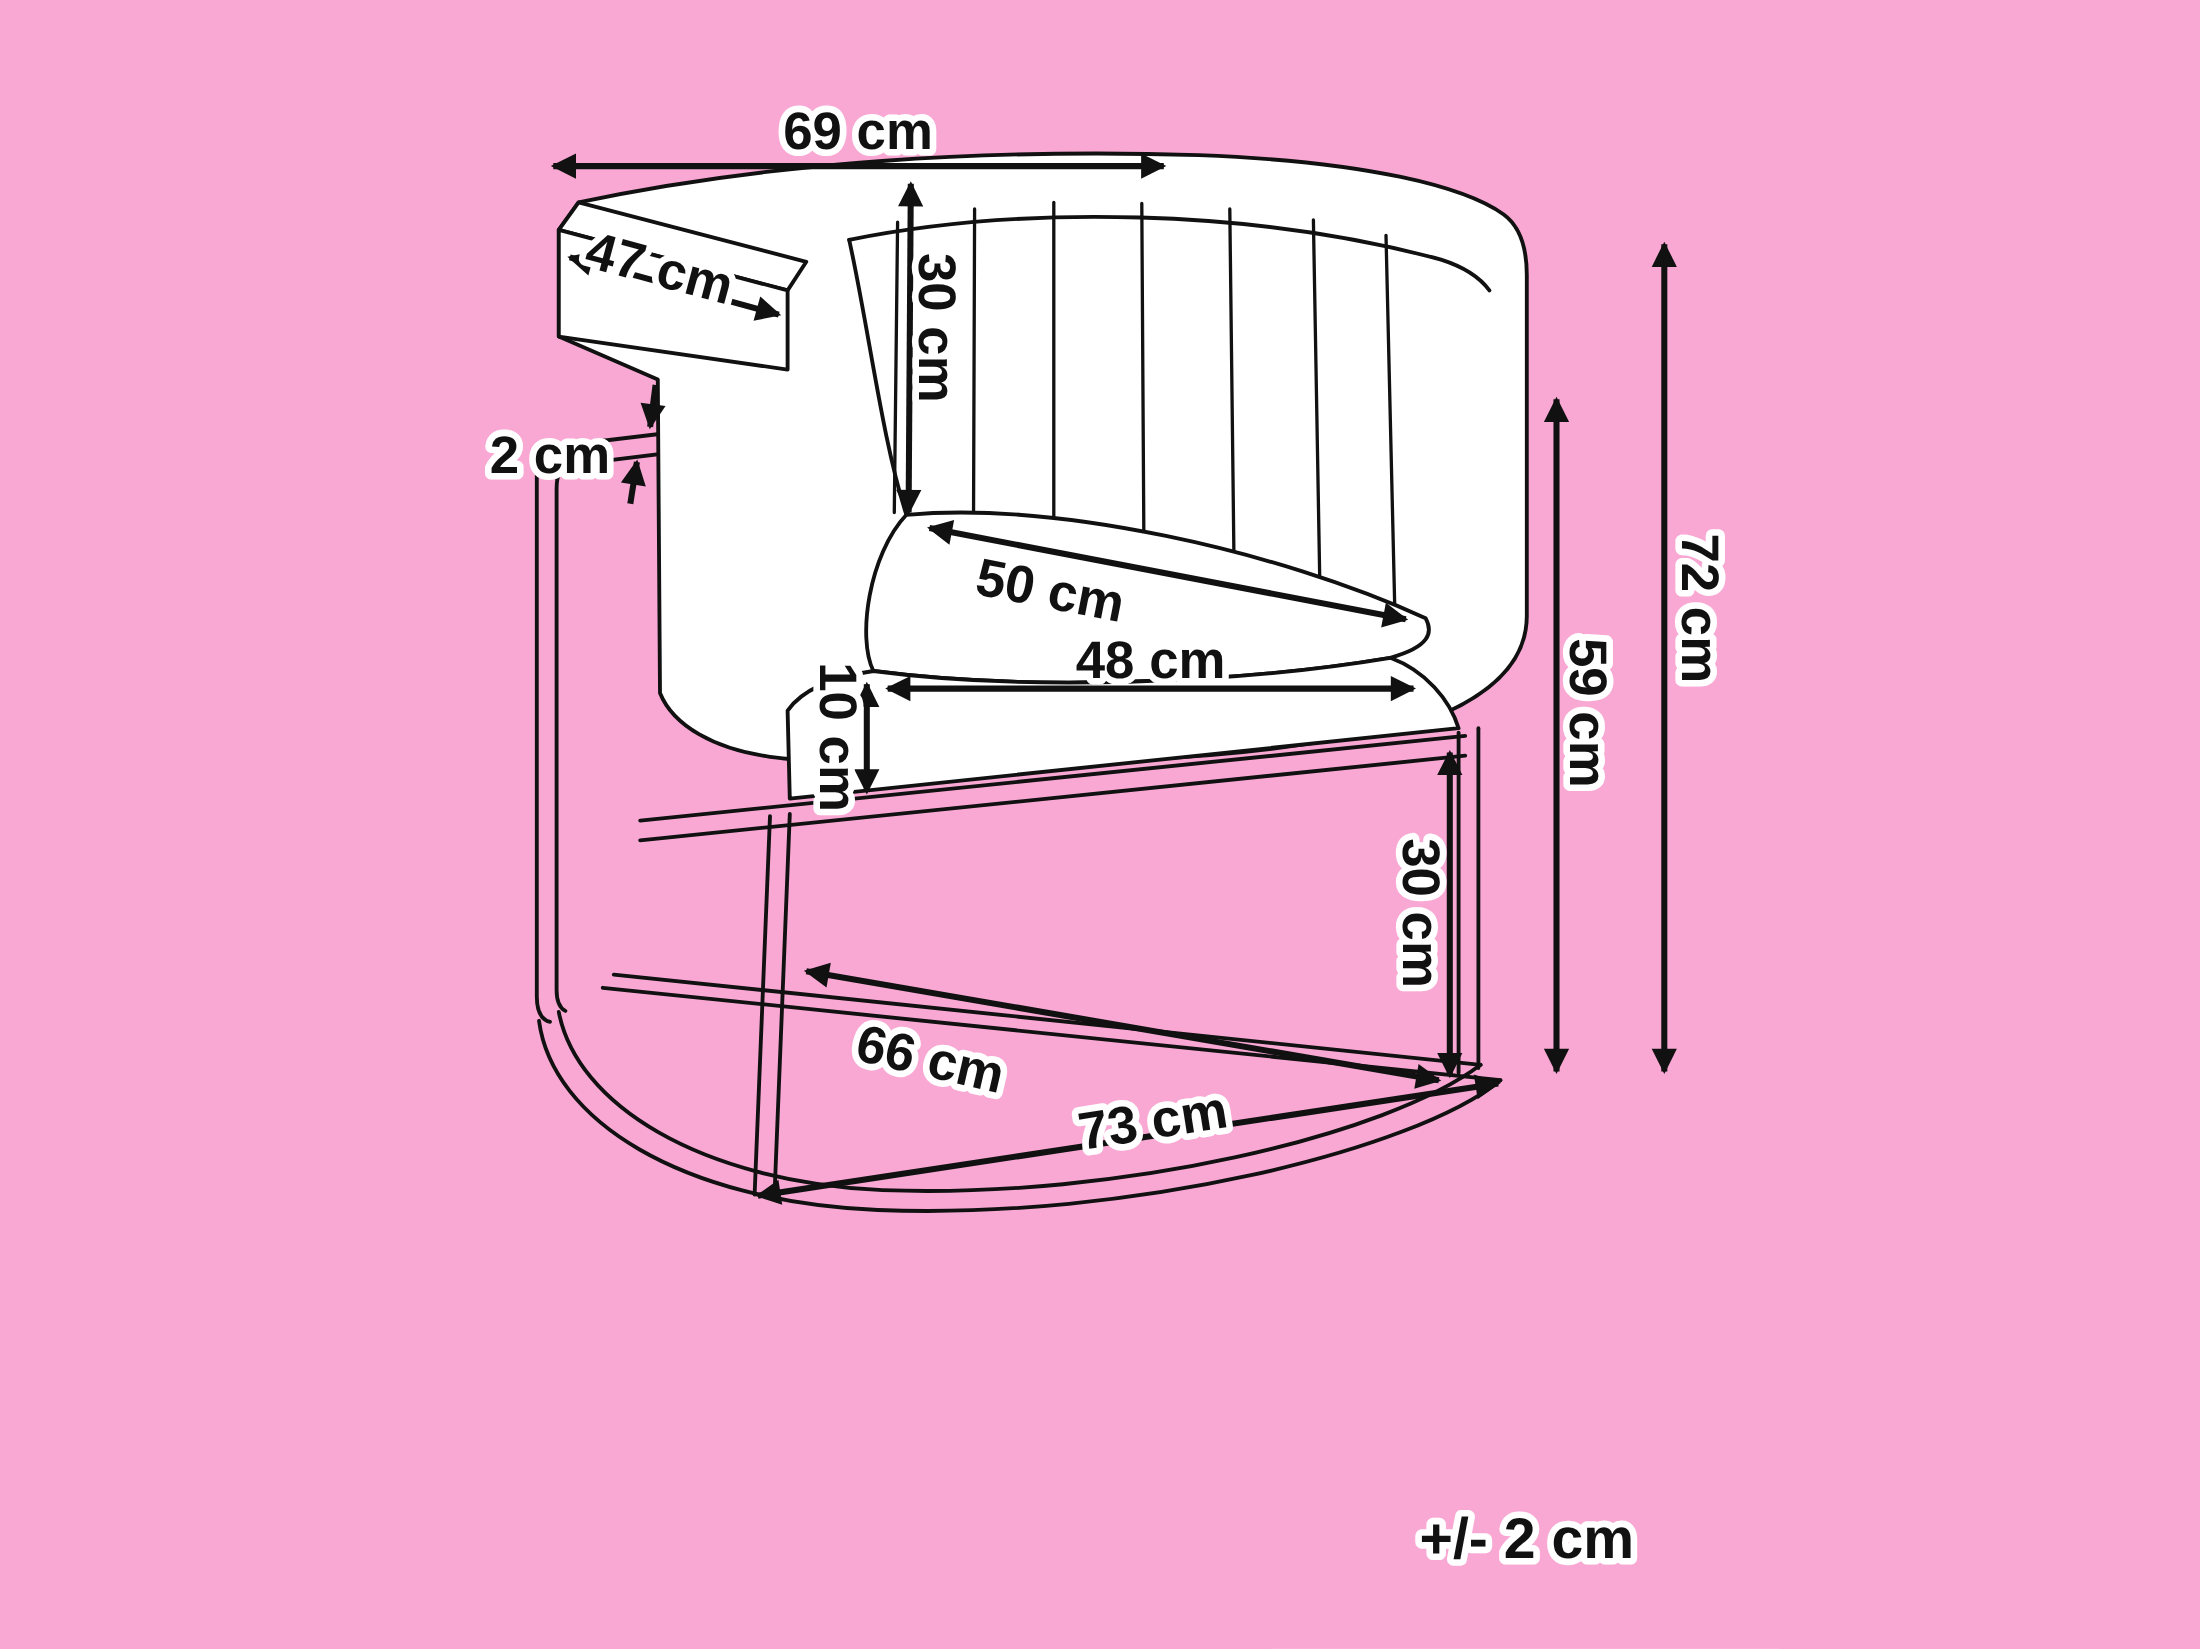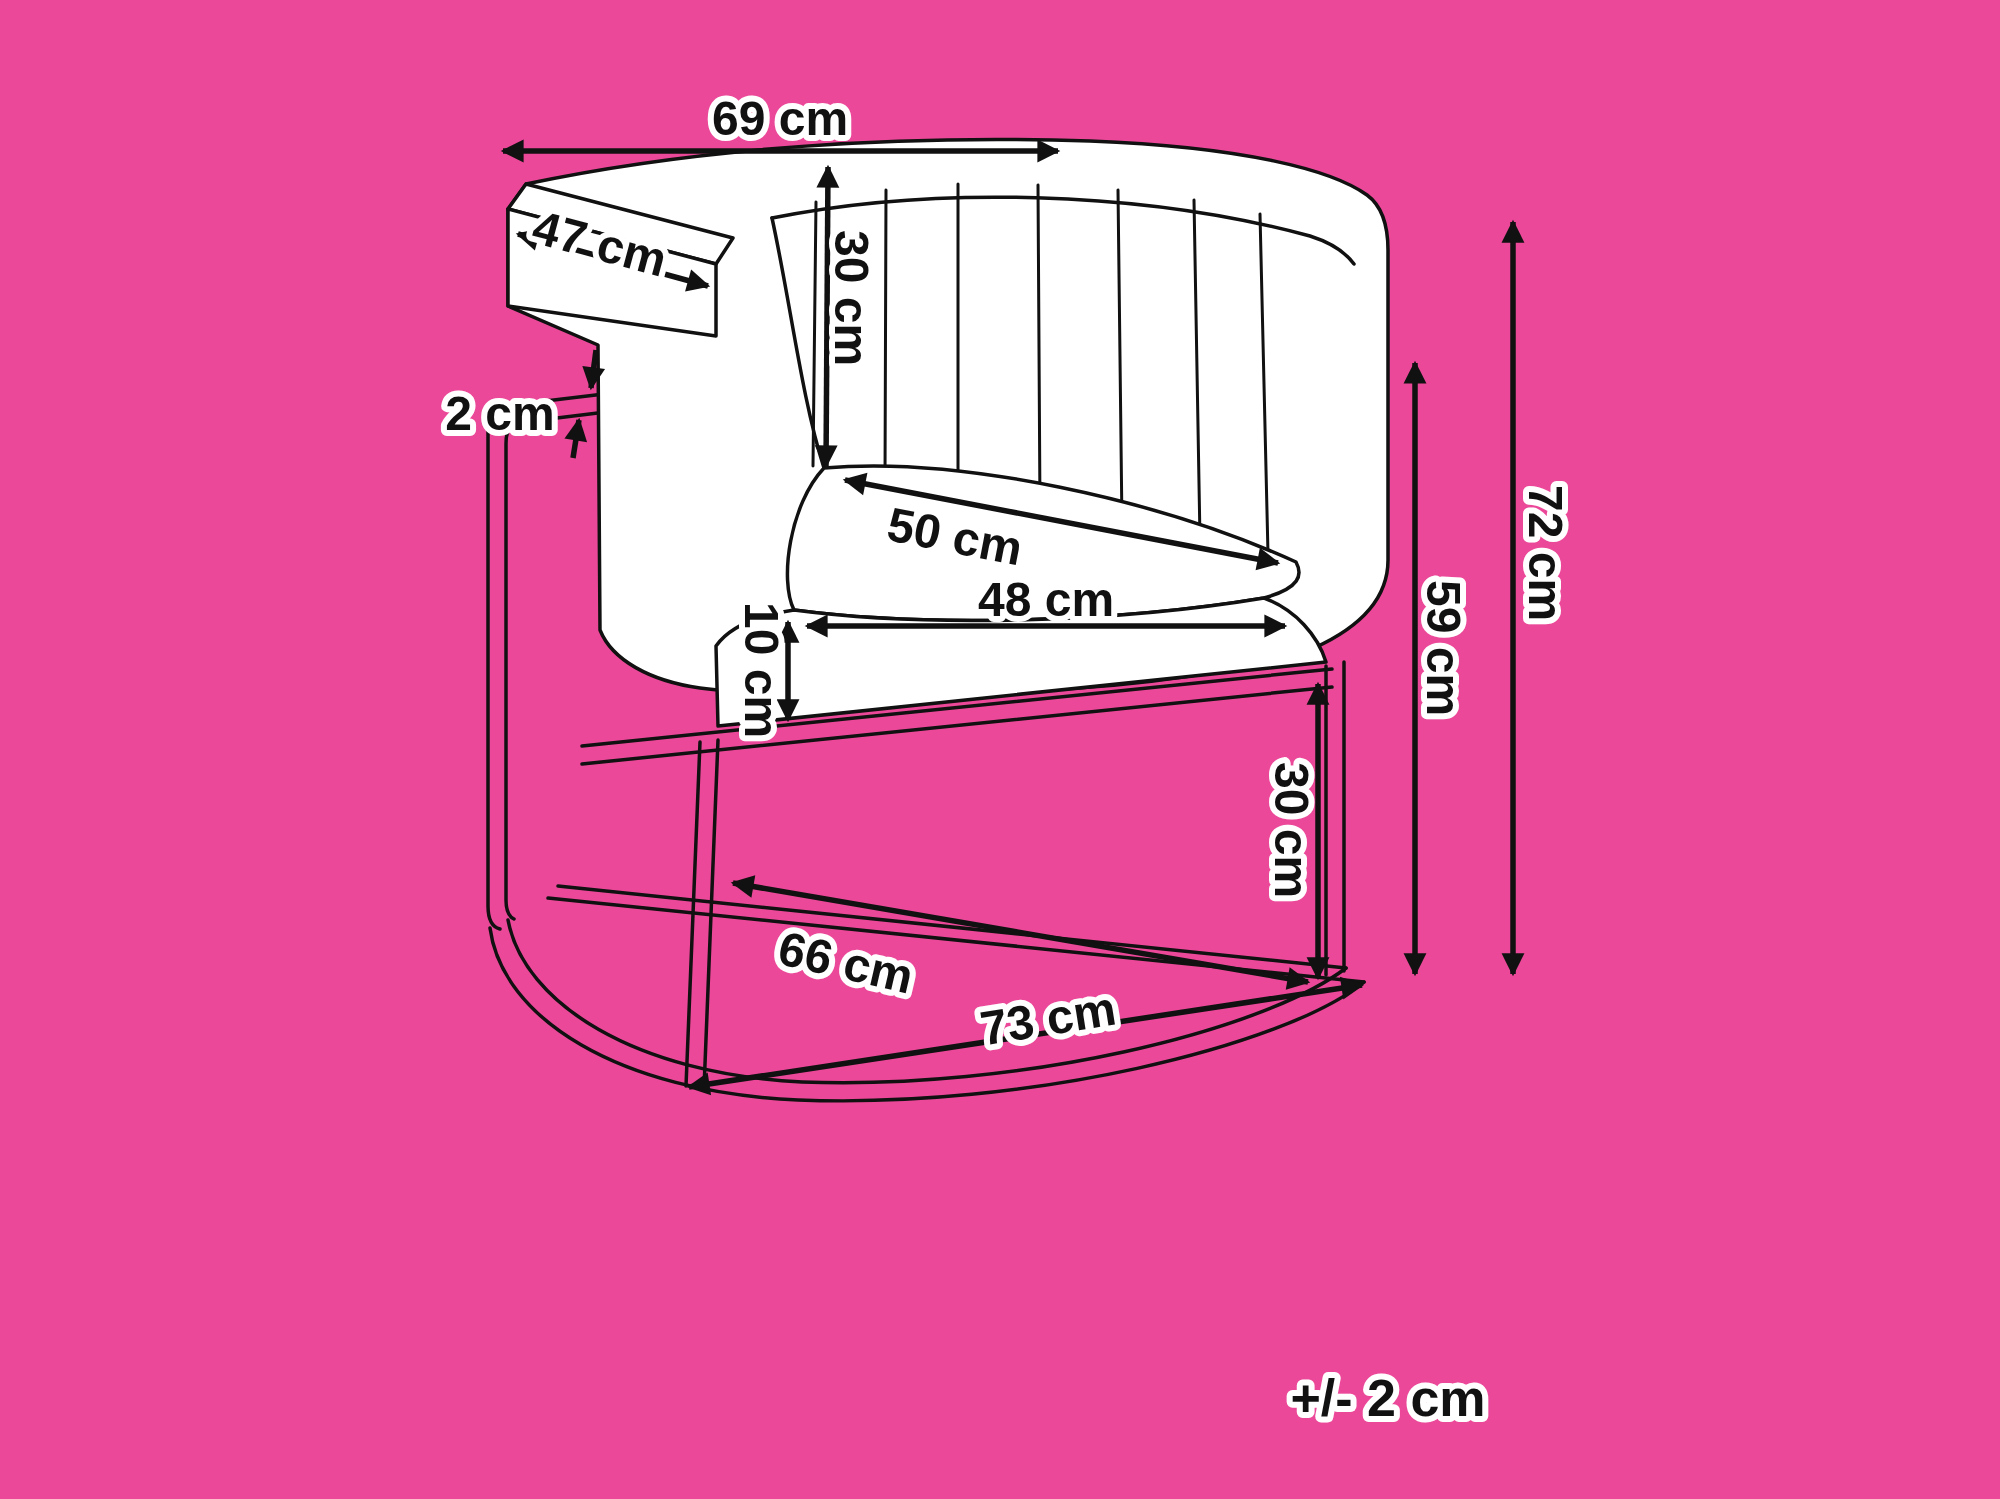--- a/index.html
+++ b/index.html
@@ -4,21 +4,21 @@
 <style>
   html, body {
     margin: 0;
     padding: 0;
     background: #ffffff;
   }
   .canvas {
     position: relative;
     width: 2000px;
     height: 1499px;
-    background: #ec4899;
+    background: #f9a8d4;
     overflow: hidden;
     font-family: "Liberation Sans", sans-serif;
   }
   svg { position: absolute; inset: 0; }
 
   .outline {
     fill: none;
     stroke: #111111;
     stroke-width: 3.5;
     stroke-linecap: round;

